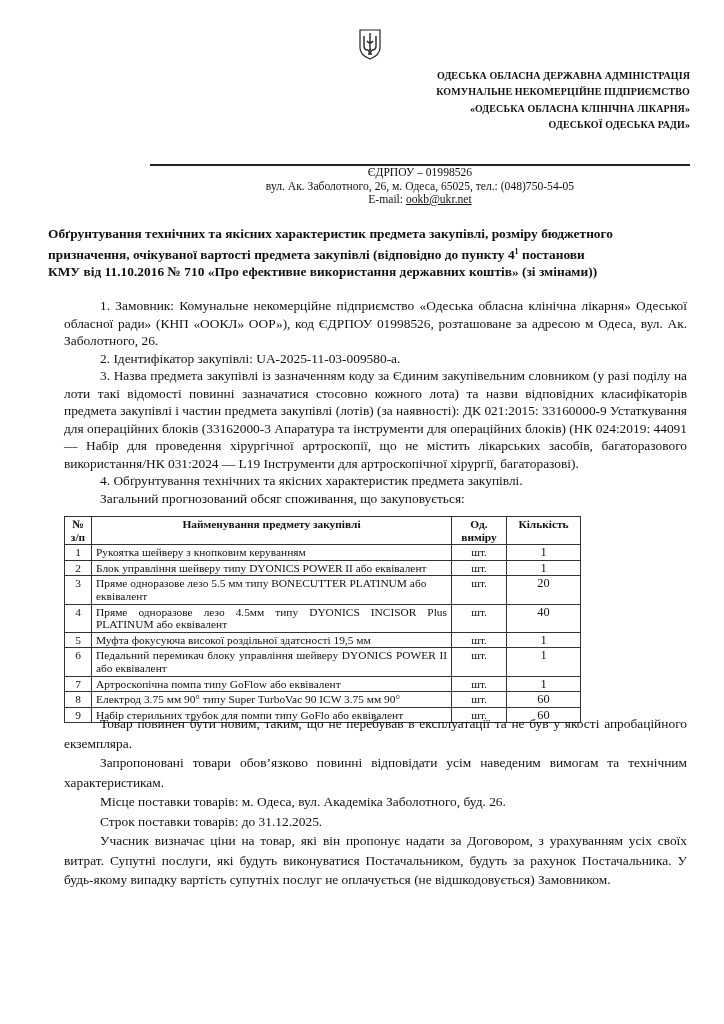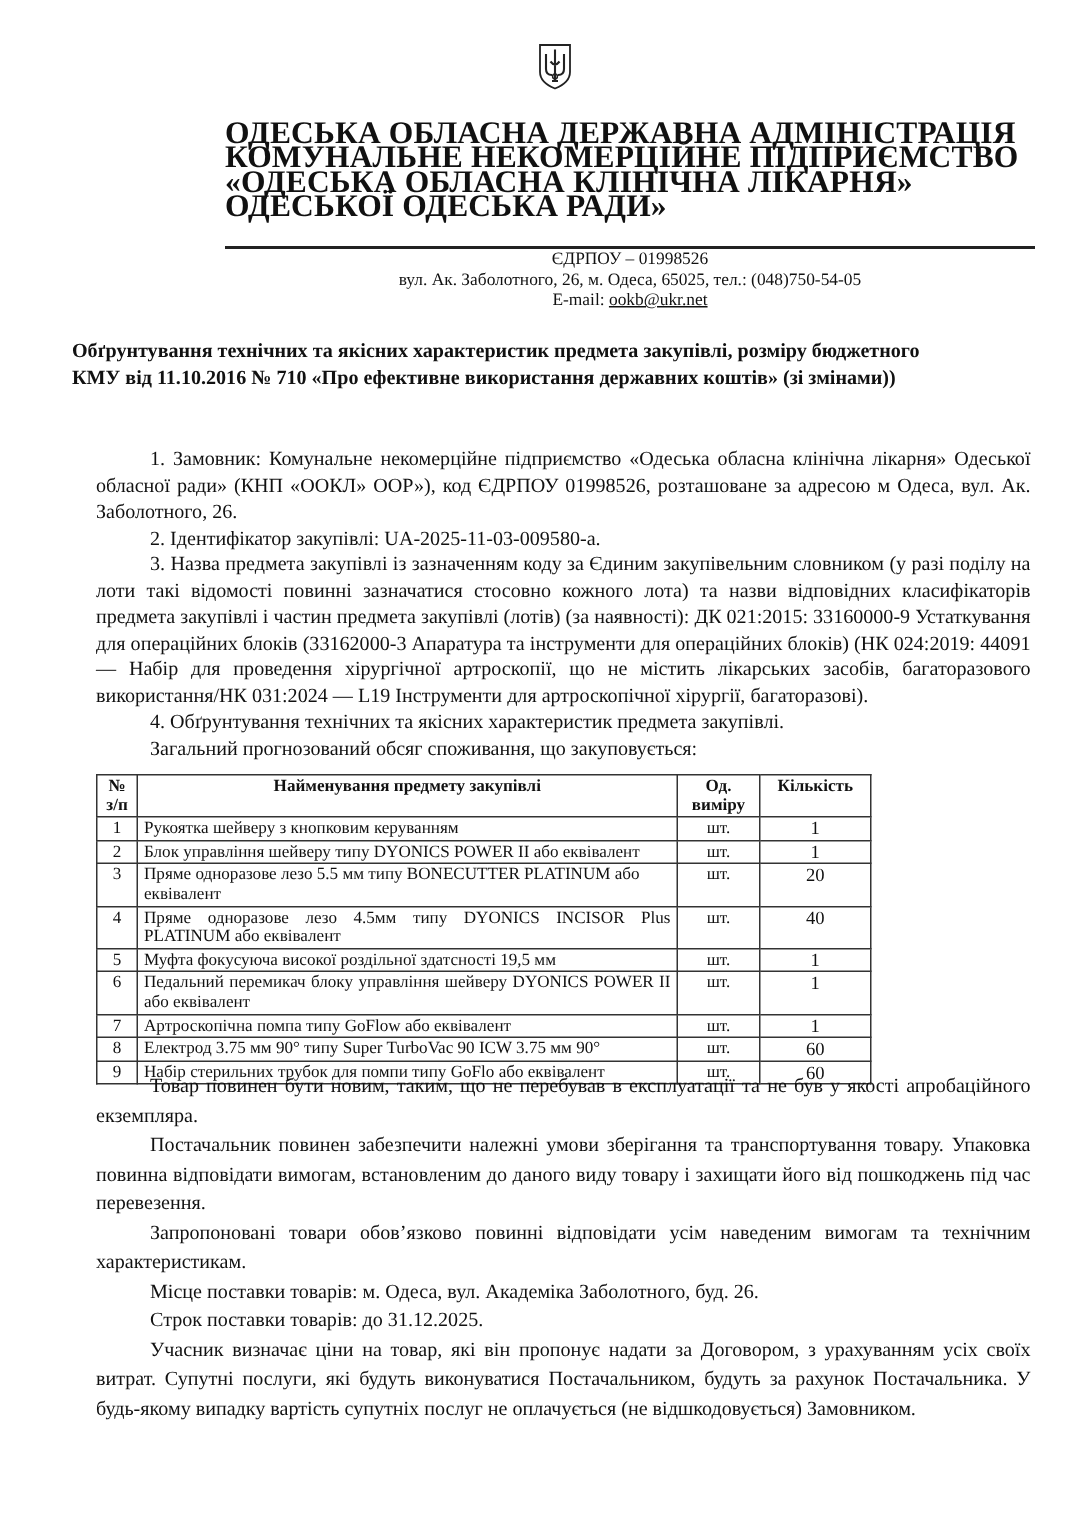--- a/index.html
+++ b/index.html
@@ -3,22 +3,22 @@
   <meta charset="utf-8">
   <style>
     html, body { margin: 0; padding: 0; background: #ffffff; }
     body {
       width: 724px; height: 1024px; position: relative; overflow: hidden;
       font-family: "Liberation Serif", "DejaVu Serif", serif;
       color: #111;
     }
     .emblem { position: absolute; left: 358px; top: 28px; width: 24px; height: 32px; }
     .hdr {
-      position: absolute; left: 150px; width: 540px; top: 80px;
-      text-align: left; font-weight: bold; font-size: 21px; line-height: 16.3px;
+      position: absolute; left: 150px; width: 540px; top: 68px;
+      text-align: right; font-weight: bold; font-size: 10px; line-height: 16.3px;
       letter-spacing: 0.1px;
     }
     .hdr div { white-space: nowrap; }
     .rule { position: absolute; left: 150px; top: 164px; width: 540px; height: 2px; background: #222; }
     .contacts {
       position: absolute; left: 150px; width: 540px; top: 166px;
       text-align: center; font-size: 11.6px; line-height: 13.5px;
     }
     .contacts .email-link { text-decoration: underline; }
     .title {
@@ -63,20 +63,21 @@
 </div>
 <div class="rule"></div>
 <div class="contacts">
   <div>ЄДРПОУ – 01998526</div>
   <div>вул. Ак. Заболотного, 26,  м. Одеса, 65025,  тел.: (048)750-54-05</div>
   <div><span>E-mail: </span><span class="email-link">ookb@ukr.net</span></div>
 </div>
 
 <div class="title">
   <div>Обґрунтування технічних та якісних характеристик предмета закупівлі, розміру бюджетного</div>
+  <div><span>призначення, очікуваної вартості предмета закупівлі (відповідно до пункту 4</span><sup>1</sup><span> постанови</span></div>
   <div>КМУ від 11.10.2016 № 710 «Про ефективне використання державних коштів» (зі змінами))</div>
 </div>
 
 <div class="body-text" style="top: 297px;">
   <p class="p">1. Замовник: Комунальне некомерційне підприємство «Одеська обласна клінічна лікарня» Одеської обласної ради» (КНП «ООКЛ» ООР»), код ЄДРПОУ 01998526, розташоване за адресою м Одеса, вул. Ак. Заболотного, 26.</p>
   <p class="p">2. Ідентифікатор закупівлі: UA-2025-11-03-009580-a.</p>
   <p class="p">3. Назва предмета закупівлі із зазначенням коду за Єдиним закупівельним словником (у разі поділу на лоти такі відомості повинні зазначатися стосовно кожного лота) та назви відповідних класифікаторів предмета закупівлі і частин предмета закупівлі (лотів) (за наявності): ДК 021:2015: 33160000-9 Устаткування для операційних блоків (33162000-3 Апаратура та інструменти для операційних блоків) (НК 024:2019: 44091 — Набір для проведення хірургічної артроскопії, що не містить лікарських засобів, багаторазового використання/НК 031:2024 — L19 Інструменти для артроскопічної хірургії, багаторазові).</p>
   <p class="p">4. Обґрунтування технічних та якісних характеристик предмета закупівлі.</p>
   <p class="p">Загальний прогнозований обсяг споживання, що закуповується:</p>
 </div>
@@ -143,18 +144,17 @@
         <td class="num">9</td>
         <td class="name">Набір стерильних трубок для помпи типу GoFlo або еквівалент</td>
         <td class="unit">шт.</td>
         <td class="qty">60</td>
       </tr>
   </tbody>
 </table>
 
 <div class="body-text after-table" style="line-height:19.5px;">
   <p class="p">Товар повинен бути новим, таким, що не перебував в експлуатації та не був у якості апробаційного екземпляра.</p>
-  <p class="p">Постачальник повинен забезпечити належні умови зберігання та транспортування товару. Упаковка повинна відповідати вимогам, встановленим до даного виду товару і захищати його від пошкоджень під час перевезення.</p>
   <p class="p">Запропоновані товари обов’язково повинні відповідати усім наведеним вимогам та технічним характеристикам.</p>
   <p class="p">Місце поставки товарів: м. Одеса, вул. Академіка Заболотного, буд. 26.</p>
   <p class="p">Строк поставки товарів: до 31.12.2025.</p>
   <p class="p">Учасник визначає ціни на товар, які він пропонує надати за Договором, з урахуванням усіх своїх витрат. Супутні послуги, які будуть виконуватися Постачальником, будуть за рахунок Постачальника. У будь-якому випадку вартість супутніх послуг не оплачується (не відшкодовується) Замовником.</p>
 </div>
 
 </body></html>

